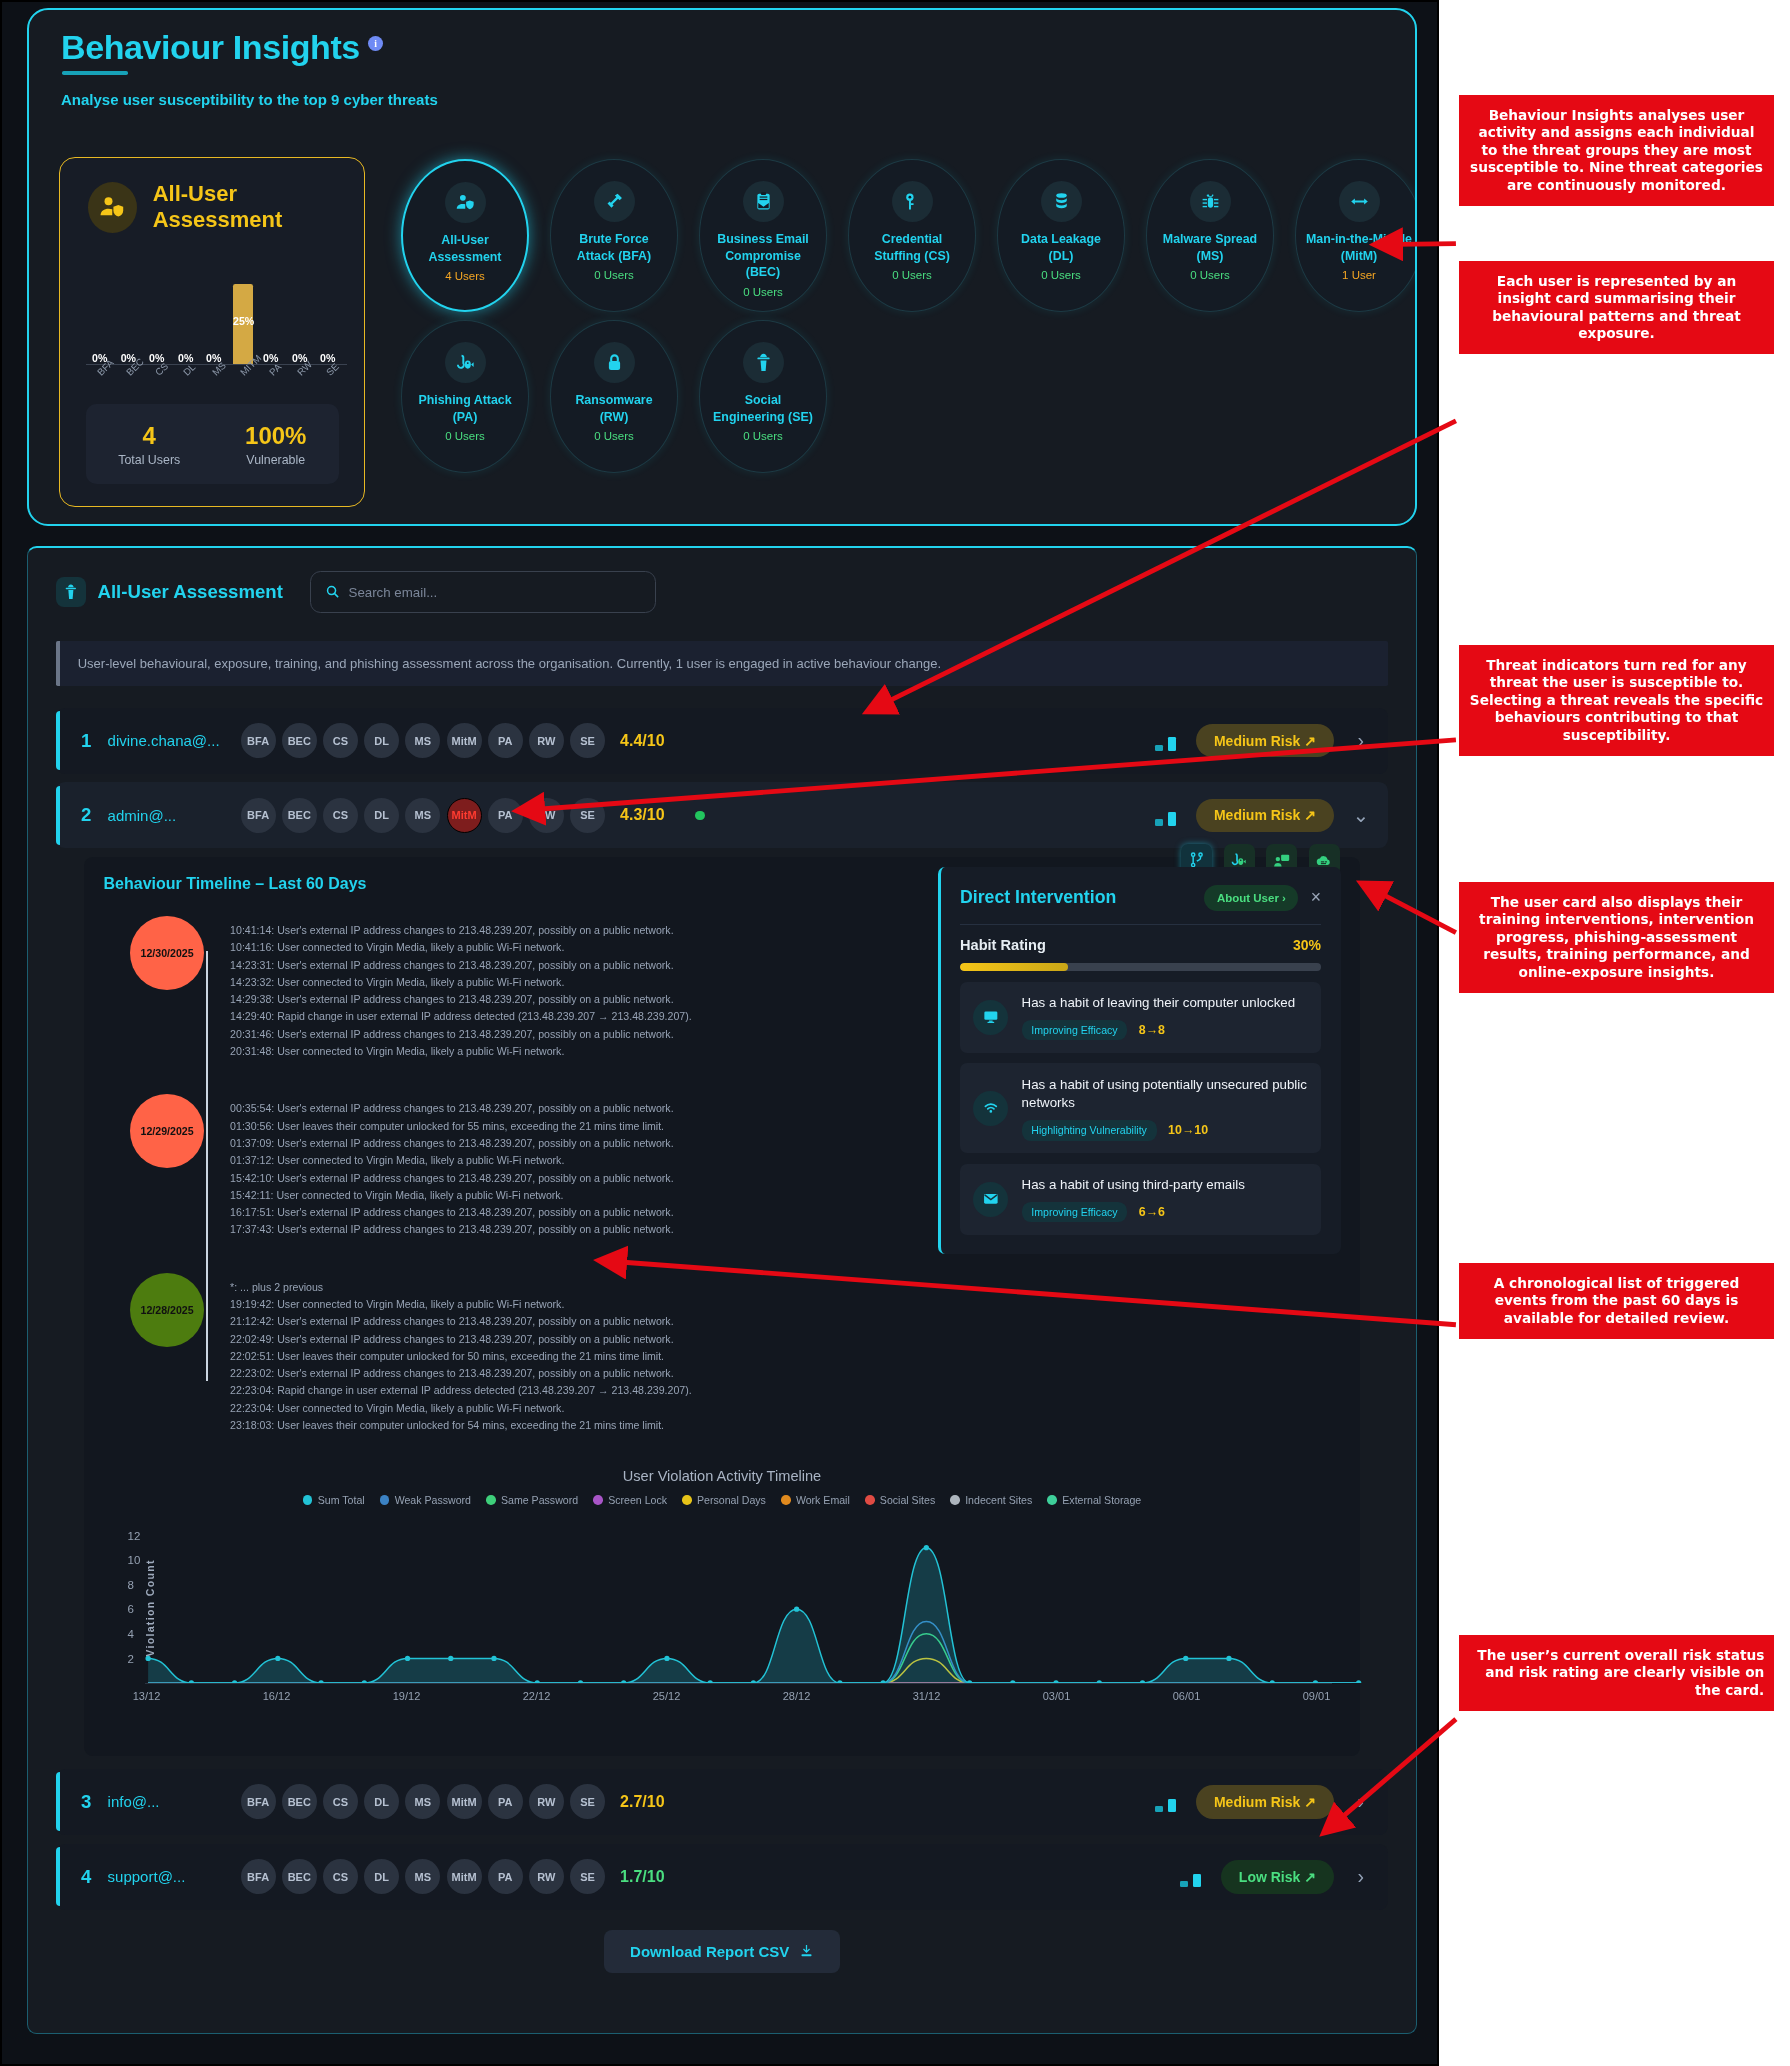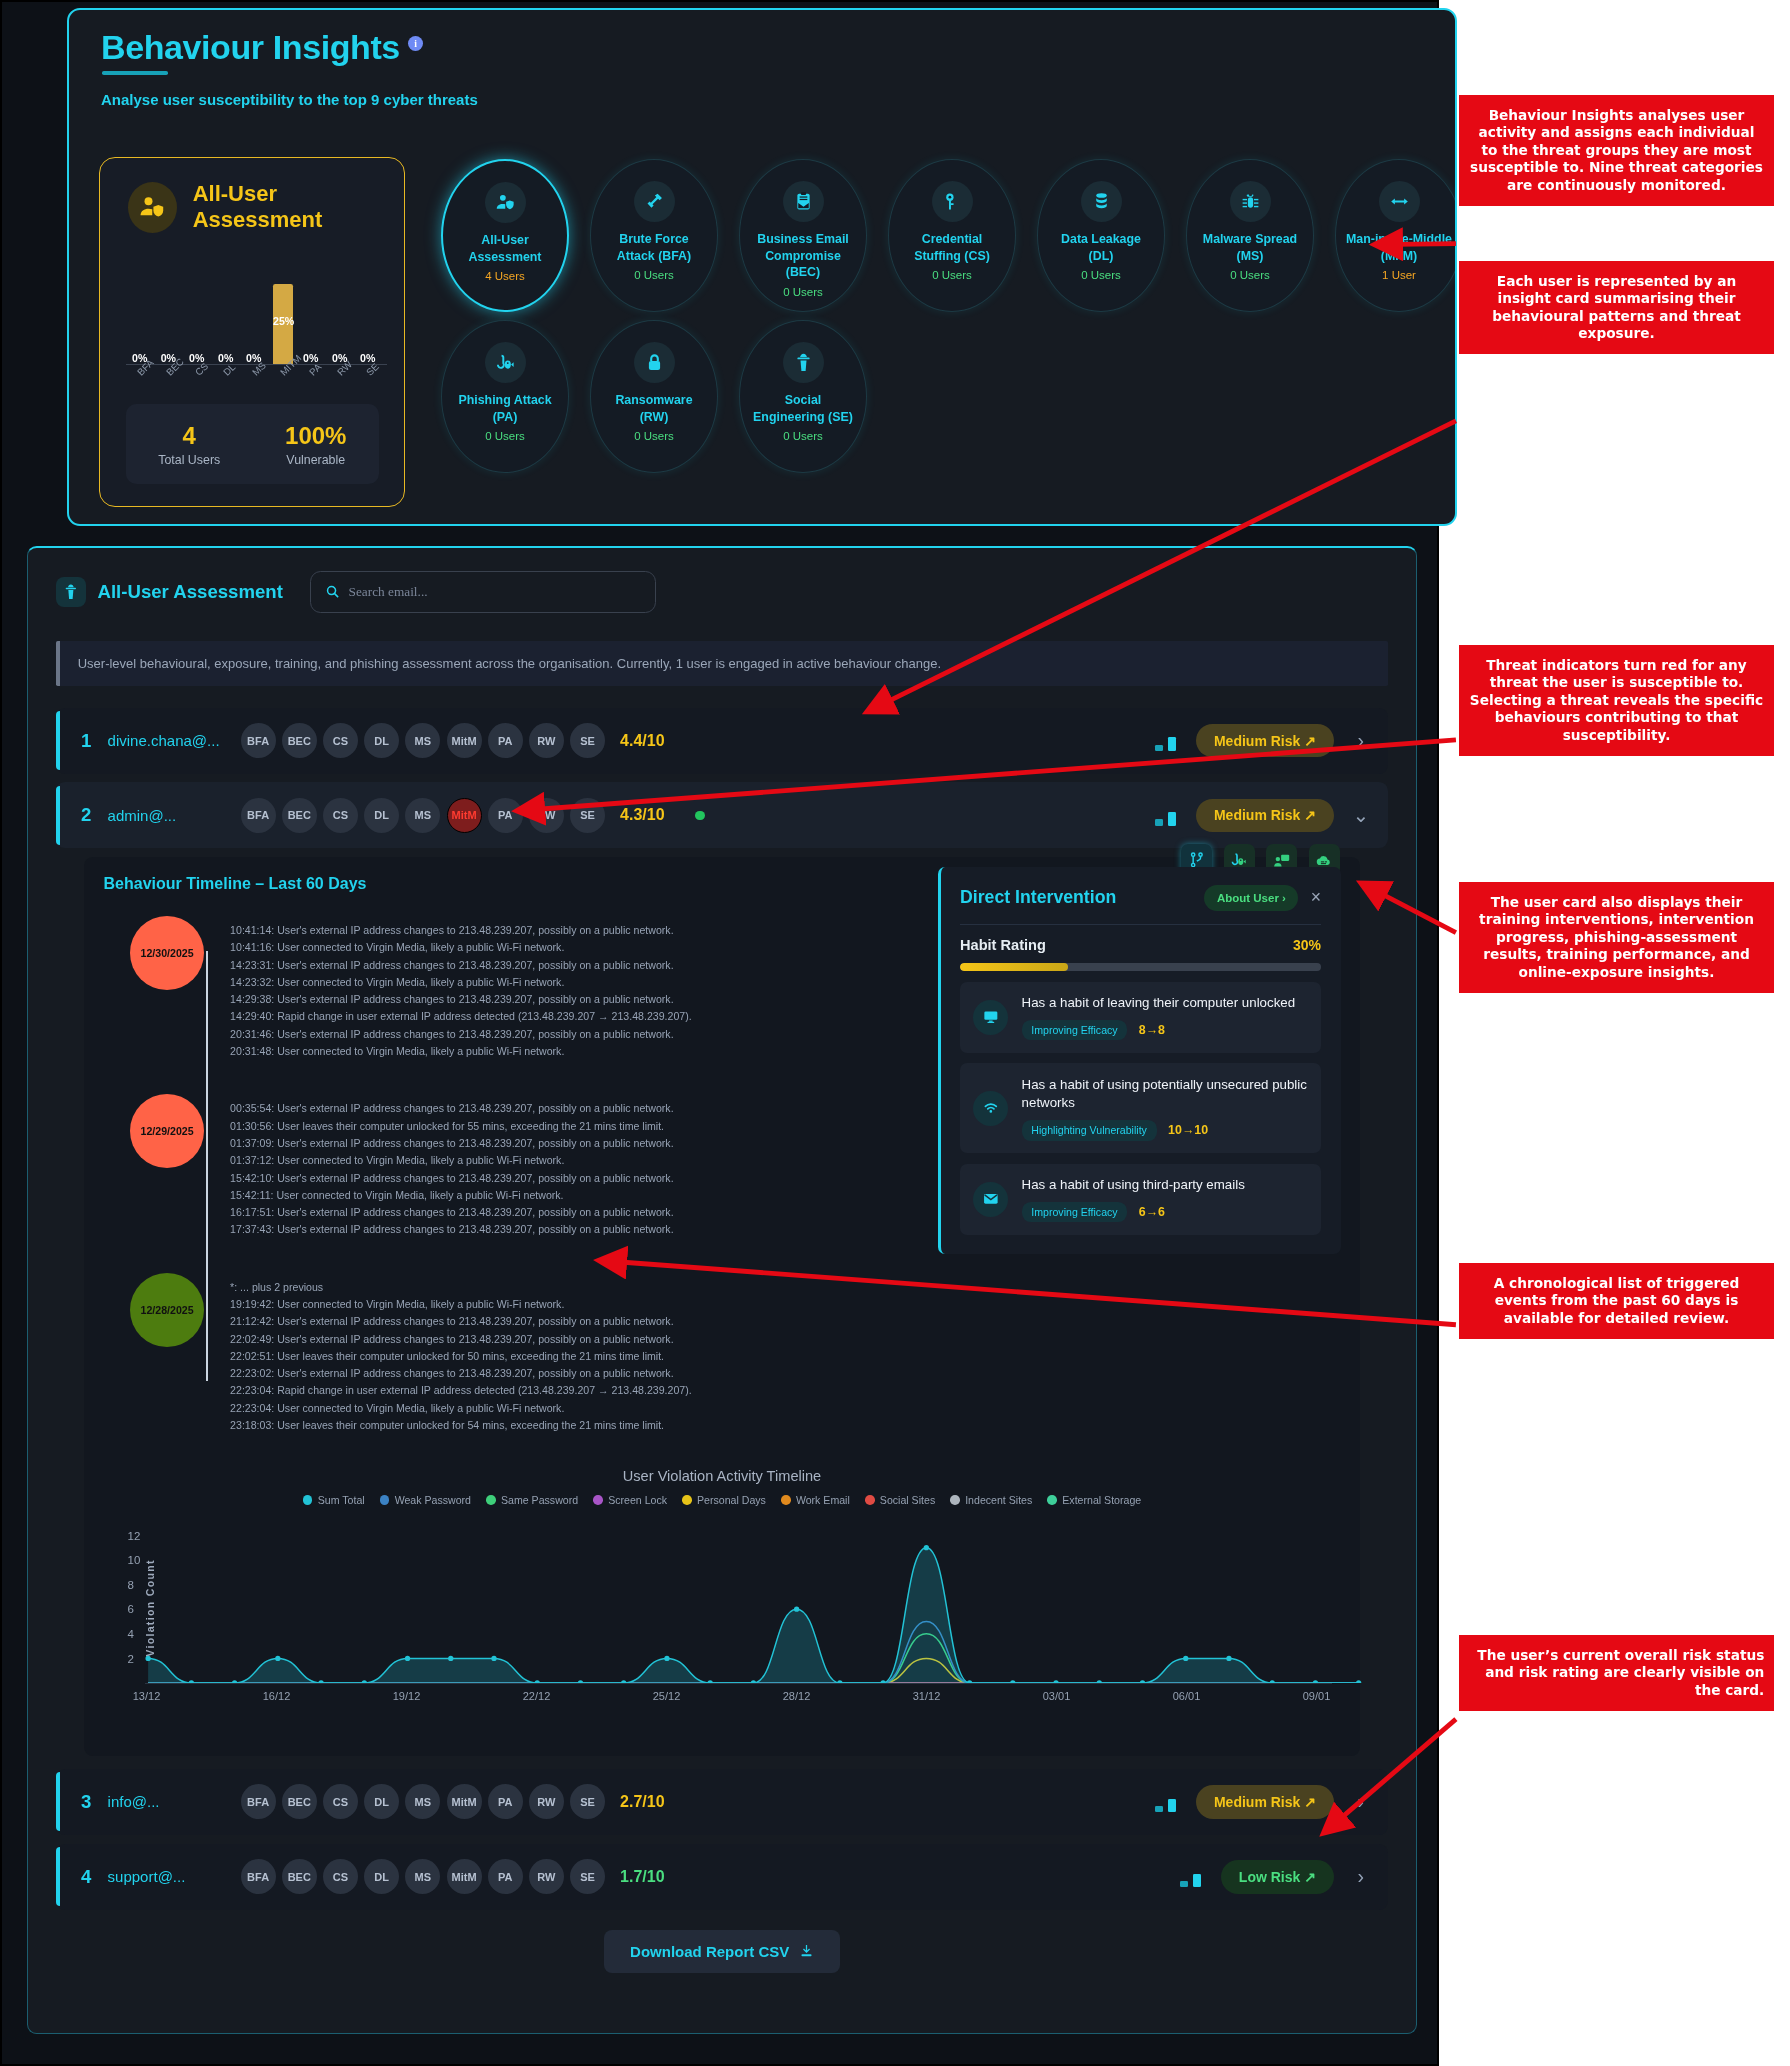--- a/index.html
+++ b/index.html
@@ -9,23 +9,22 @@
     font-family: "Liberation Sans", sans-serif;
     color:#e6edf3; overflow:hidden;
   }
   
   #app {
     position:absolute; left:0; top:0; width:1439px; height:2066px;
     background:#0d1117; border:2.7px solid #000;
   }
   .panel-outer {
     position:absolute; left:25px; top:6.2px; width:1390px; height:518px;
-    background:#161b22; border:2.2px solid #22d3ee; border-radius:13px;
+    background:#161b22; border:2.2px solid #22d3ee; border-radius:21px;
     overflow:hidden;
-    margin-left:40px;
   }
   .page-title {
     position:absolute; left:32px; top:17.7px;
     font-size:34px; font-weight:700; color:#22d3ee; letter-spacing:-0.4px;
   }
   .info-dot {
     display:inline-block; width:15px; height:15px; border-radius:50%;
     background:#6f8bf5; color:#fff; font-size:9.7px; font-weight:700;
     text-align:center; line-height:15px; vertical-align:super;
     margin-left:8px; font-family:"Liberation Serif", serif;
@@ -88,21 +87,21 @@
   .lower-head { display:flex; align-items:center; gap:11.5px; padding:23px 0 0 28px; }
   .lh-ico { width:30px; height:30px; border-radius:8px; background:#14333b; display:flex; align-items:center; justify-content:center; }
   .lh-title { font-size:18.6px; font-weight:700; color:#22d3ee; }
   .search {
     margin-left:16px; width:346px; height:42px; border:0.9px solid #39414e;
     border-radius:10.6px; display:flex; align-items:center; gap:8.9px; padding:0 13.3px;
     background:transparent;
   }
   .search input {
     background:transparent; border:none; outline:none; color:#86efac;
-    font-size:13.3px; font-family:Liberation Serif, serif; width:100%;
+    font-size:13.3px; font-family:Liberation Sans, sans-serif; width:100%;
   }
   .search input::placeholder { color:#7b8699; }
   .note {
     margin:27.5px 28px 0 28px; background:#1b2130; border-left:4.4px solid #6b7688;
     padding:15px 17.7px; font-size:13px; color:#9aa6b8; border-radius:1.8px;
   }
 
   
   .rows { margin:22px 28px 0 28px; }
   .urow {

